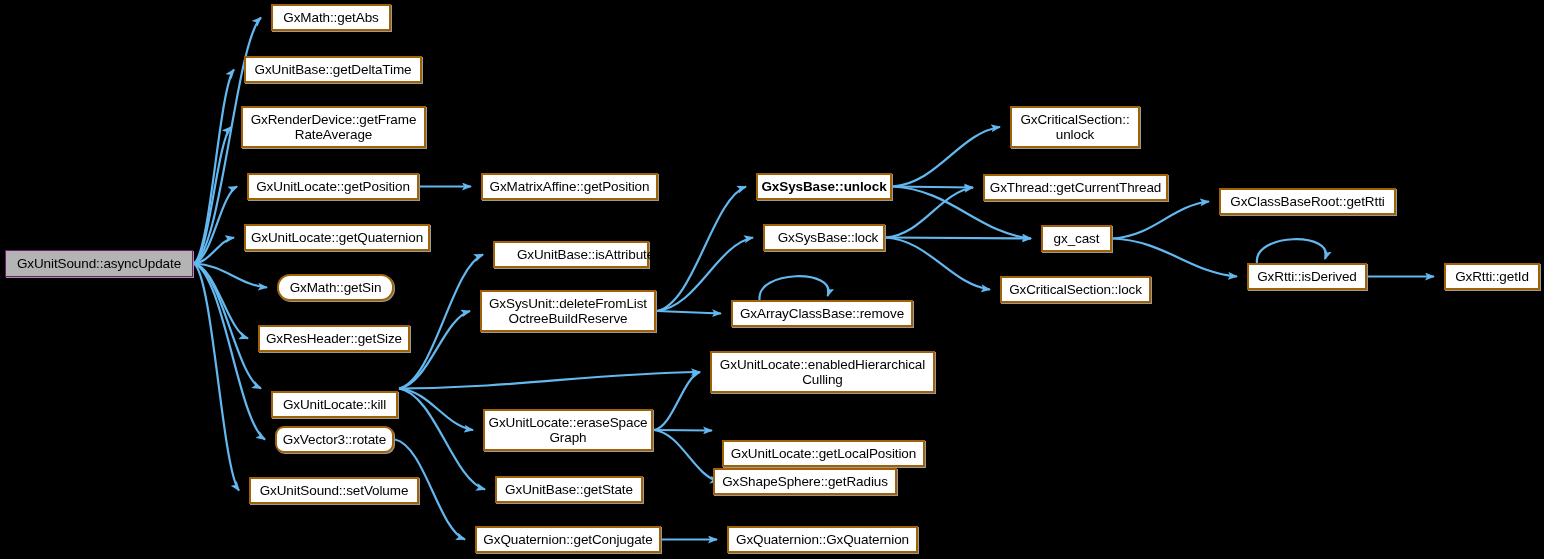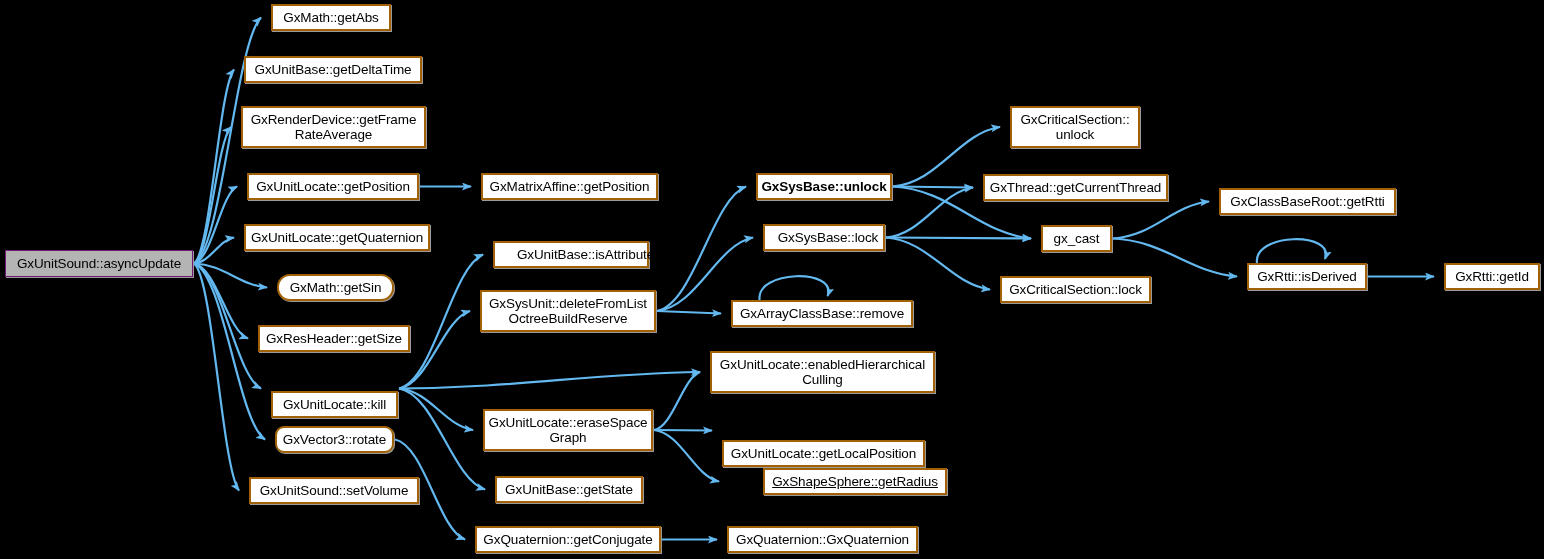--- a/index.html
+++ b/index.html
@@ -112,21 +112,21 @@
       <div class="node" style="left: 710px; top: 351px; width: 225px; height: 42px;">GxUnitLocate::enabledHierarchical
 Culling</div>
       <div class="node" style="left: 483px; top: 409px; width: 170px; height: 42px;">GxUnitLocate::eraseSpace
 Graph</div>
       <div class="node" style="left: 495px; top: 476px; width: 148px; height: 27px;">GxUnitBase::getState</div>
       <div class="node" style="left: 475px; top: 526px; width: 186px; height: 27px;">GxQuaternion::getConjugate</div>
       <div class="node" style="left: 756px; top: 173px; width: 136px; height: 27px; font-weight: bold;">GxSysBase::unlock</div>
       <div class="node" style="left: 763px; top: 224px; width: 122px; height: 27px; padding-left: 11px;">GxSysBase::lock</div>
       <div class="node" style="left: 731px; top: 300px; width: 182px; height: 27px;">GxArrayClassBase::remove</div>
       <div class="node" style="left: 722px; top: 417px; width: 203px; height: 27px; margin-top: 23px;">GxUnitLocate::getLocalPosition</div>
-      <div class="node" style="left: 763px; top: 468px; width: 184px; height: 27px; text-decoration: underline;">GxShapeSphere::getRadius</div>
+      <div class="node" style="left: 713px; top: 468px; width: 184px; height: 27px;">GxShapeSphere::getRadius</div>
       <div class="node" style="left: 727px; top: 526px; width: 191px; height: 27px;">GxQuaternion::GxQuaternion</div>
       <div class="node" style="left: 1010px; top: 106px; width: 130px; height: 42px;">GxCriticalSection::
 unlock</div>
       <div class="node" style="left: 983px; top: 174px; width: 185px; height: 27px;">GxThread::getCurrentThread</div>
       <div class="node" style="left: 1041px; top: 225px; width: 71px; height: 27px;">gx_cast</div>
       <div class="node" style="left: 1000px; top: 276px; width: 151px; height: 27px;">GxCriticalSection::lock</div>
       <div class="node" style="left: 1219px; top: 188px; width: 177px; height: 27px;">GxClassBaseRoot::getRtti</div>
       <div class="node" style="left: 1247px; top: 263px; width: 120px; height: 27px;">GxRtti::isDerived</div>
       <div class="node" style="left: 1444px; top: 263px; width: 96px; height: 27px;">GxRtti::getId</div>
     </div>

